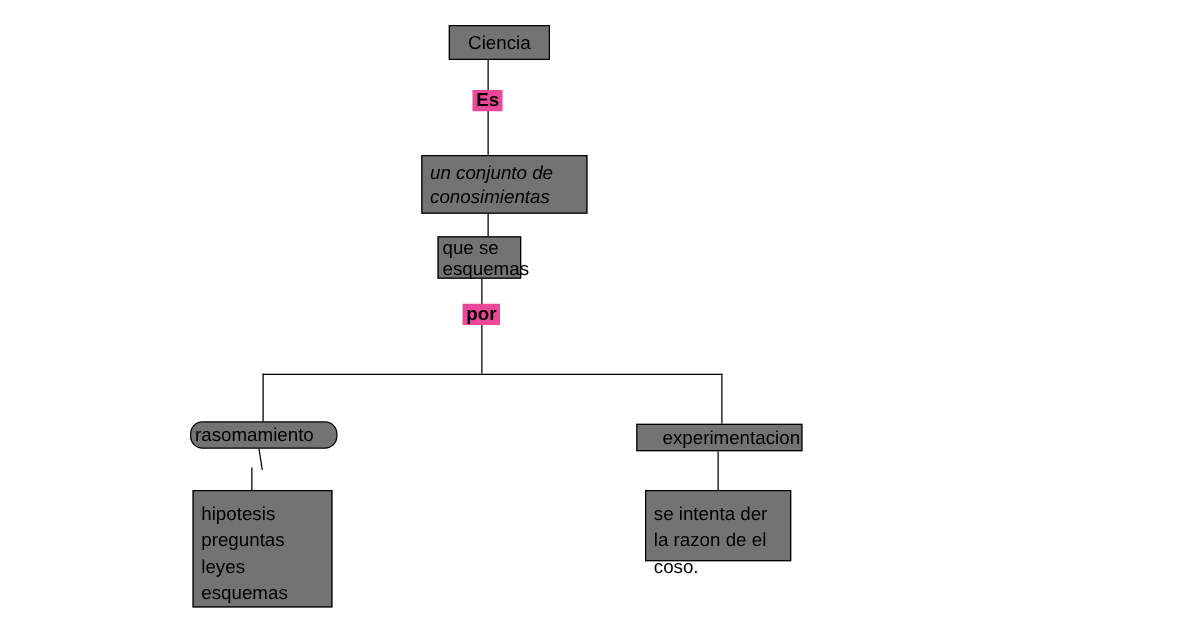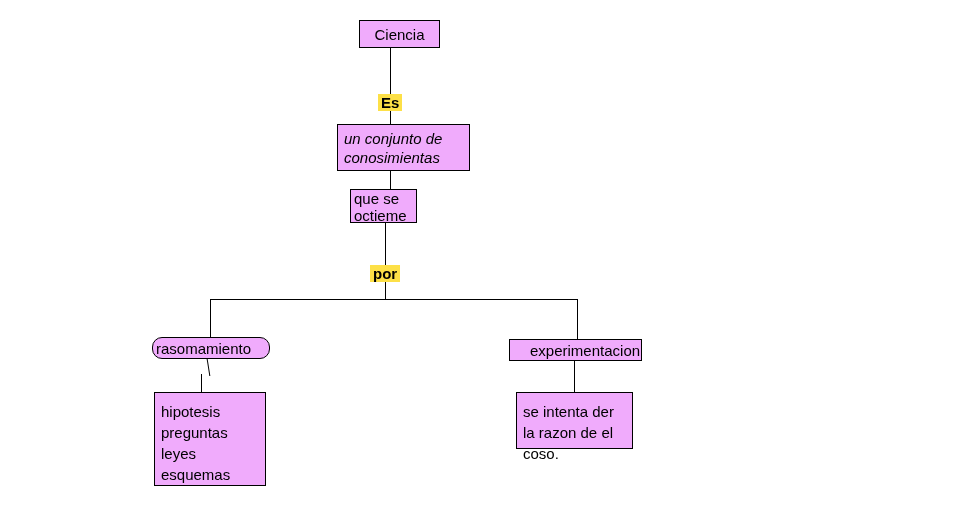--- a/index.html
+++ b/index.html
@@ -16,21 +16,21 @@
     position: relative;
     width: 962px;
     height: 506px;
     background: #ffffff;
     overflow: hidden;
   }
   .node {
     position: absolute;
     box-sizing: border-box;
     border: 1px solid #000000;
-    background: #f0abfc;
+    background: #737373;
     font-size: 15px;
     line-height: 19px;
     color: #000000;
     text-align: left;
     white-space: pre-line;
   }
   .node-center {
     text-align: center;
   }
   
@@ -88,24 +88,23 @@
     height: 1px;
     background: #000000;
   }
   
   .link-label {
     position: absolute;
     font-size: 15px;
     line-height: 17px;
     font-weight: bold;
     color: #000000;
-    background: #fde047;
+    background: #ec4899;
     padding: 0 3px;
     white-space: nowrap;
-    margin-top: 22px;
   }
   .link-label.plain {
     font-weight: bold;
   }
 </style>
 </head>
 <body>
 
 <div id="canvas">
 
@@ -125,21 +124,21 @@
   <div class="vline" style="left:201px; top:374px; height:18px;"></div>
 
   <div class="vline" style="left:574px; top:361px; height:31px;"></div>
 
   <div class="node node-center" id="node-ciencia">Ciencia</div>
 
   <div class="node" id="node-conjunto">un conjunto de
 conosimientas</div>
 
   <div class="node" id="node-quese">que se
-octieme</div>
+esquemas</div>
 
   <div class="node" id="node-rasomamiento">rasomamiento</div>
 
   <div class="node" id="node-experimentacion">experimentacion</div>
 
   <div class="node" id="node-lista">hipotesis
 preguntas
 leyes
 esquemas</div>
 

